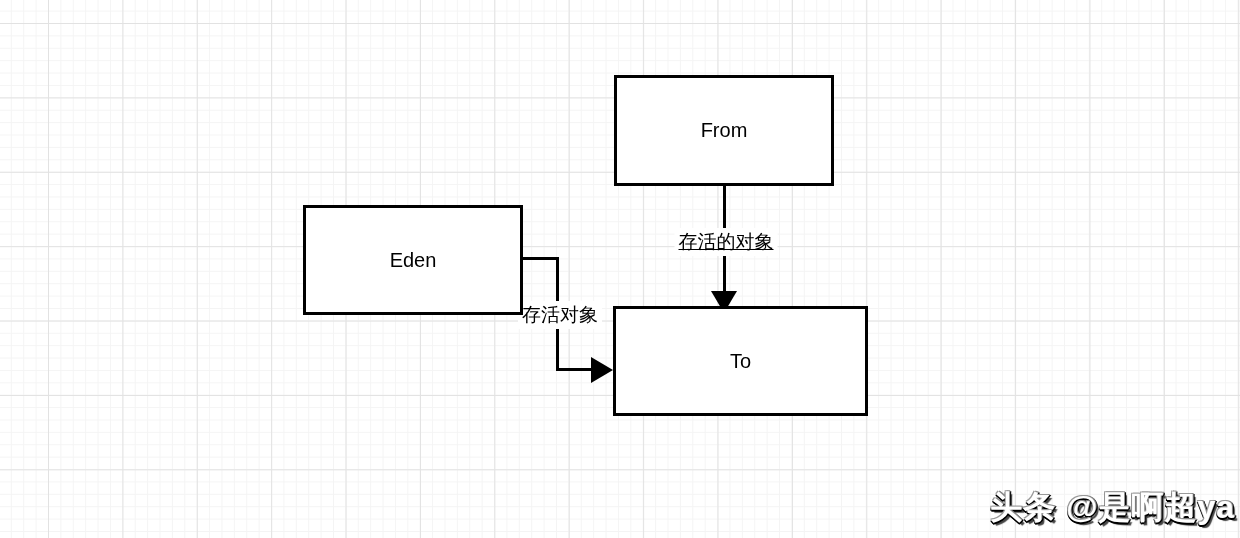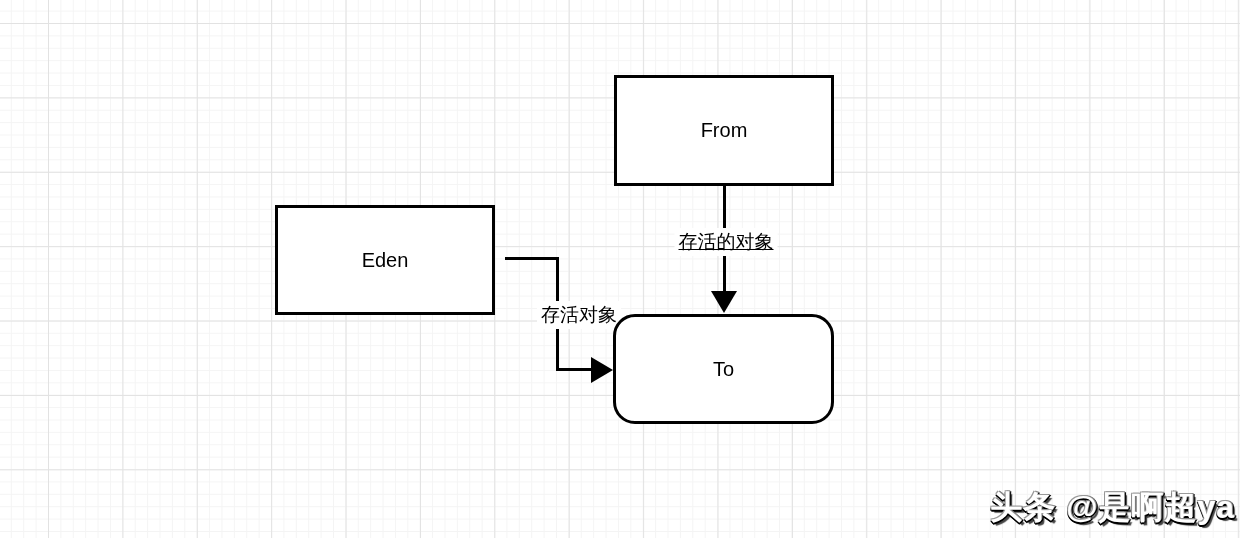--- a/index.html
+++ b/index.html
@@ -26,22 +26,22 @@
     box-sizing: border-box;
     border: 3px solid #000;
     background: #fff;
     display: flex;
     align-items: center;
     justify-content: center;
     font-size: 20px;
     color: #000;
   }
   #node-from { left: 614px; top: 75px;  width: 220px; height: 111px; text-align: center; }
-  #node-eden { left: 275px; top: 205px; width: 220px; height: 110px; }
-  #node-to   { left: 613px; top: 314px; width: 221px; height: 110px; border-radius: 22px; }
+  #node-eden { left: 303px; top: 205px; width: 220px; height: 110px; }
+  #node-to   { left: 613px; top: 306px; width: 255px; height: 110px; }
 
   .seg { position: absolute; background: #000; }
   .seg-v { width: 3px; }
   .seg-h { height: 3px; }
 
   #edge1-line   { left: 723px; top: 186px; height: 107px; }
   #edge2-seg1   { left: 505px; top: 257px; width: 54px; }
   #edge2-seg2   { left: 556px; top: 257px; height: 114px; }
   #edge2-seg3   { left: 556px; top: 368px; width: 36px; }
 
@@ -65,21 +65,21 @@
   .edge-label {
     position: absolute;
     transform: translate(-50%, -50%);
     background: #fff;
     padding: 1px 4px;
     font-size: 19px;
     color: #000;
     white-space: nowrap;
   }
   #edge1-label { left: 726px; top: 242px; text-decoration: underline; }
-  #edge2-label { left: 560px; top: 315px; margin-left: 19px; }
+  #edge2-label { left: 560px; top: 315px; }
 
   .watermark {
     position: absolute;
     right: 5px;
     top: 486px;
     font-size: 32px;
     font-weight: bold;
     letter-spacing: 1px;
     color: #ffffff;
     white-space: nowrap;

